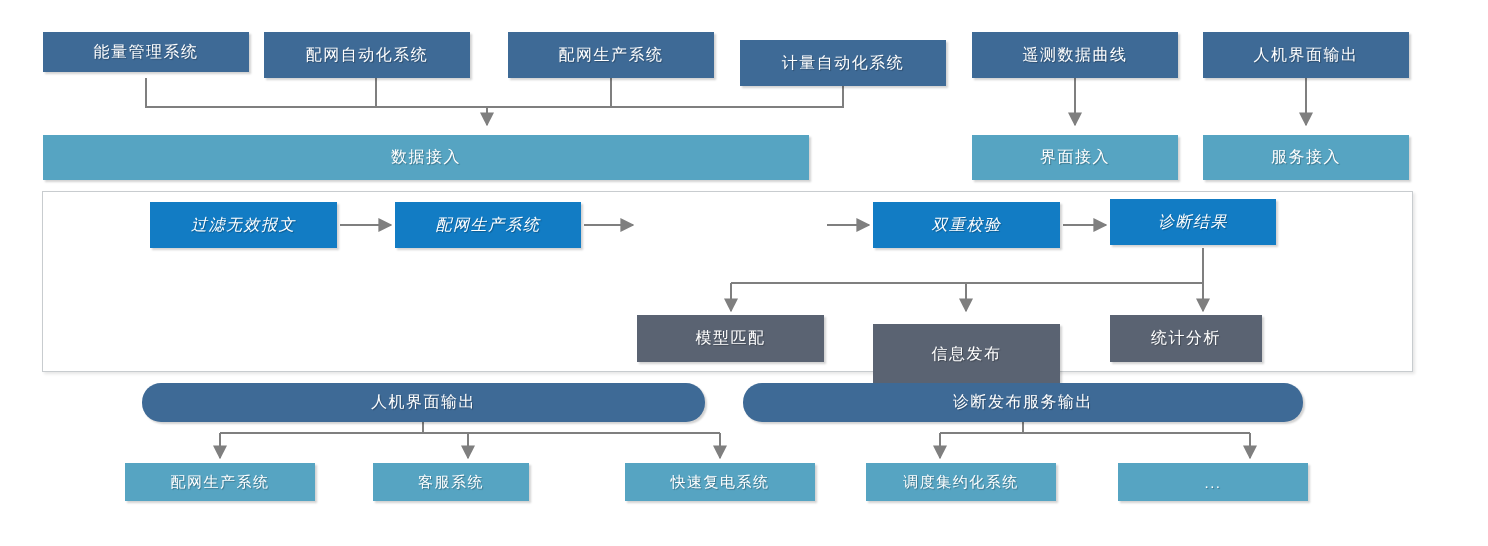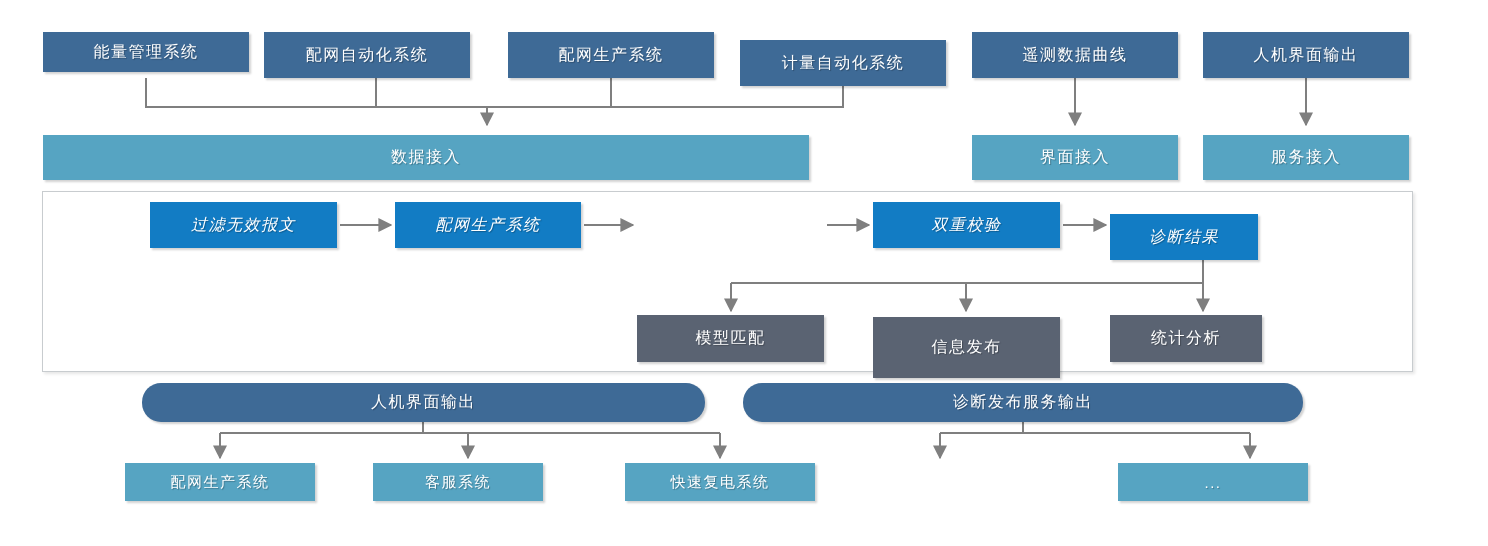--- a/index.html
+++ b/index.html
@@ -90,27 +90,28 @@
   <div class="node dark" style="left:972px;top:32px;width:206px;height:46px">遥测数据曲线</div>
   <div class="node dark" style="left:1203px;top:32px;width:206px;height:46px">人机界面输出</div>
 
   <div class="node teal" style="left:43px;top:135px;width:766px;height:45px">数据接入</div>
   <div class="node teal" style="left:1203px;top:135px;width:206px;height:45px">服务接入</div>
   <div class="node teal" style="left:972px;top:135px;width:206px;height:45px">界面接入</div>
 
   <div class="node blue" style="left:150px;top:202px;width:187px;height:46px">过滤无效报文</div>
   <div class="node blue" style="left:395px;top:202px;width:186px;height:46px">配网生产系统</div>
   <div class="node blue" style="left:873px;top:202px;width:187px;height:46px">双重校验</div>
-  <div class="node blue" style="left:1110px;top:214px;width:148px;height:46px">诊断结果</div>
+  <div class="node blue" style="left:1110px;top:199px;width:166px;height:46px">诊断结果</div>
 
   <div class="node slate" style="left:637px;top:315px;width:187px;height:47px">模型匹配</div>
-  <div class="node slate" style="left:873px;top:317px;width:187px;height:61px">信息发布</div>
+  <div class="node slate" style="left:873px;top:324px;width:187px;height:61px">信息发布</div>
   <div class="node slate" style="left:1110px;top:315px;width:152px;height:47px">统计分析</div>
 
   <div class="node bar" style="left:142px;top:383px;width:563px;height:39px">人机界面输出</div>
   <div class="node bar" style="left:743px;top:383px;width:560px;height:39px">诊断发布服务输出</div>
 
   <div class="node tgt" style="left:125px;top:463px;width:190px;height:38px">配网生产系统</div>
-  <div class="node tgt" style="left:373px;top:463px;width:170px;height:38px">客服系统</div>
+  <div class="node tgt" style="left:373px;top:463px;width:156px;height:38px">客服系统</div>
   <div class="node tgt" style="left:625px;top:463px;width:190px;height:38px">快速复电系统</div>
+  <div class="node tgt" style="left:866px;top:463px;width:190px;height:38px">调度集约化系统</div>
   <div class="node tgt" style="left:1118px;top:463px;width:190px;height:38px">...</div>
 
 </div>
 
 </body></html>

